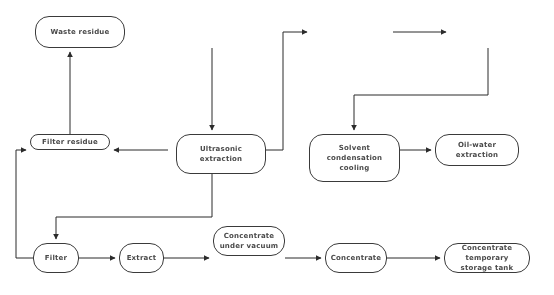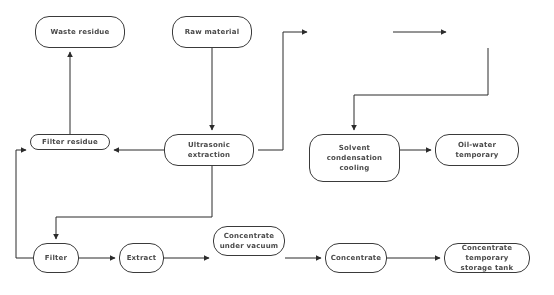--- a/index.html
+++ b/index.html
@@ -84,41 +84,38 @@
       <path d="M 285 258 L 321 258"></path>
 
       <path d="M 387 258 L 440 258"></path>
     </g>
   </svg>
 
   <div class="node" style="left:35px;top:16px;width:90px;height:32px;">
     <span>Waste residue</span>
   </div>
 
-  <div class="node" style="left:172px;top:16px;width:80px;height:32px;">
-    <span>Raw material</span>
-  </div>
 
 
 
   <div class="node" style="left:30px;top:134px;width:80px;height:16px;text-align:right;">
     <span>Filter residue</span>
   </div>
 
-  <div class="node" style="left:164px;top:134px;width:90px;height:32px;justify-content:flex-end;">
+  <div class="node" style="left:176px;top:134px;width:90px;height:40px;justify-content:flex-end;">
     <span>Ultrasonic extraction</span>
   </div>
 
   <div class="node" style="left:309px;top:134px;width:91px;height:48px;">
     <span>Solvent condensation
 cooling</span>
   </div>
 
   <div class="node" style="left:435px;top:134px;width:84px;height:32px;">
-    <span>Oil-water temporary</span>
+    <span>Oil-water extraction</span>
   </div>
 
   <div class="node" style="left:33px;top:243px;width:46px;height:30px;">
     <span>Filter</span>
   </div>
 
   <div class="node" style="left:119px;top:243px;width:45px;height:30px;">
     <span>Extract</span>
   </div>
 

